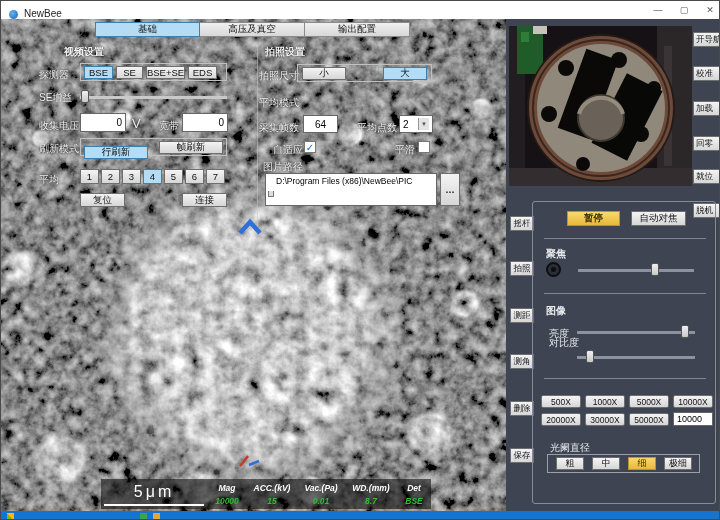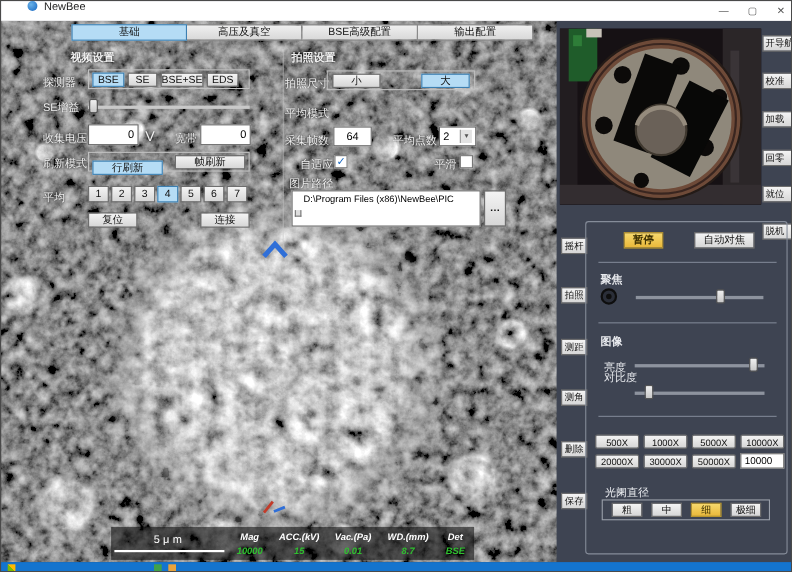--- a/index.html
+++ b/index.html
@@ -1,32 +1,32 @@
 <!DOCTYPE html>
 <html><head>
 <meta charset="utf-8">
 <style>
   * { margin:0; padding:0; box-sizing:border-box; }
   html,body { width:720px; height:520px; overflow:hidden; }
   body { font-family:"Liberation Sans","DejaVu Sans",sans-serif; }
   #app { position:relative; width:720px; height:520px; background:#3e4452; border:1px solid #4a4a4a; overflow:hidden; }
 
   
-  .titlebar { position:absolute; left:0; top:0; width:720px; height:18px; background:#ffffff; display:flex; align-items:flex-start; padding-left:24px; z-index:50; }
+  .titlebar { position:absolute; left:0; top:0; width:720px; height:18px; background:#ffffff; display:flex; align-items:flex-end; padding-left:8px; z-index:50; }
   .app-dot { width:9px; height:9px; border-radius:50%; background:radial-gradient(circle at 35% 35%, #6ab2e8, #1565c0); margin-right:6px; }
   .title-text { font-size:10px; color:#222; }
   .win-controls { position:absolute; right:4px; top:0; height:18px; display:flex; align-items:center; gap:12px; }
   .win-btn { font-size:9px; color:#555; width:14px; text-align:center; cursor:default; }
 
   
   .sem-area { position:absolute; left:0; top:18px; width:506px; height:492px; background:#303030; overflow:hidden; }
   .sem-svg { position:absolute; left:0; top:0; }
 
   
-  .tabbar { position:absolute; left:22px; top:3px; display:flex; z-index:10;padding-left:42px; }
+  .tabbar { position:absolute; left:52px; top:3px; display:flex; z-index:10;padding-left:42px; }
   .tab { width:105px; height:15px; background:linear-gradient(#f0f0f0,#d8d8d8); border:1px solid #8a8a8a; border-left-width:0; font-size:9.5px; color:#111; display:flex; align-items:center; justify-content:center; }
   .tab:first-child { border-left-width:1px; }
   .tab.sel { background:#b5dcf5; border-color:#3c7fb1; }
 
   
   .lbl { position:absolute; color:#f2f2f2; font-size:10px; white-space:nowrap; text-shadow:0 0 2px #000; }
   .hdr { font-weight:bold; }
   .vdiv { position:absolute; width:1px; background:rgba(200,200,200,0.55); }
   .grp { position:absolute; border:1px solid #c0c0c0; display:flex; align-items:center; }
   .btn { background:linear-gradient(#f4f4f4,#d6d6d6); border:1px solid #6e6e6e; color:#111; font-size:9.5px; display:flex; align-items:center; justify-content:center; cursor:default; }
@@ -36,21 +36,21 @@
   .num { text-align:right; }
   .slider { position:absolute; }
   .track { position:absolute; left:0; right:0; top:50%; height:3px; margin-top:-1px; background:#c9c9c9; }
   .thumb { position:absolute; top:50%; width:8px; height:13px; margin-top:-7px; background:linear-gradient(#f0f0f0,#c8c8c8); border:1px solid #555; border-radius:2px; }
   .dark .track { background:#8d939e; }
   .cb { position:absolute; width:12px; height:12px; background:#fff; border:1px solid #777; font-size:10px; line-height:11px; text-align:center; color:#1565c0; font-weight:bold; }
 
   
   .statusbar { position:absolute; left:100px; top:460px; width:330px; height:30px; background:rgba(0,0,0,0.55); display:flex; align-items:stretch; z-index:8; }
   .scaleblock { width:118px; display:flex; flex-direction:column; align-items:center; justify-content:center; }
-  .scaletext { color:#fff; font-size:10px; letter-spacing:3px; }
+  .scaletext { color:#fff; font-size:16px; letter-spacing:3px; }
   .scaleline { width:100px; height:2px; background:#fff; margin-top:3px; }
   .stat-col { flex:1; display:flex; flex-direction:column; align-items:center; justify-content:center; }
   .stat-h { color:#fff; font-size:8.5px; font-weight:bold; font-style:italic; }
   .stat-v { font-size:8.5px; font-weight:bold; font-style:italic; margin-top:3px; }
 
   
   .rpanel { position:absolute; left:505px; top:18px; width:215px; height:492px; background:#3e4452; overflow:hidden; }
   .camera { position:absolute; left:3px; top:7px; width:183px; height:160px; background:#141114; }
   .edge-btn { position:absolute; left:187px; width:34px; height:15px; font-size:8.5px; overflow:hidden; padding-left:2px; justify-content:flex-start; }
   .side-btn { position:absolute; left:4px; width:24px; height:15px; font-size:8.5px; }
@@ -125,21 +125,20 @@
       <path d="M3 15 L13 4 L23 15" stroke="#2f6fd8" stroke-width="4.5" fill="none"></path>
     </svg>
     <svg class="marker" style="left:236px; top:434px;" width="26" height="16">
       <path d="M3 13 L11 3" stroke="#c23b2a" stroke-width="2.5" fill="none"></path>
       <path d="M12 12 L22 8" stroke="#2f6fd8" stroke-width="2.5" fill="none"></path>
     </svg>
 
     <div class="tabbar">
       <div class="tab sel">基础</div>
       <div class="tab">高压及真空</div>
-      <div class="tab">BSE高级配置</div>
       <div class="tab">输出配置</div>
     </div>
 
     <div class="vdiv" style="left:256px; top:26px; height:180px;"></div>
 
     <div class="lbl hdr" style="left:63px; top:26px;">视频设置</div>
 
     <div class="lbl" style="left:38px; top:49px;">探测器</div>
     <div class="grp" style="left:79px; top:44px; width:147px; height:18px; gap:3px; padding:0 3px;">
       <div class="btn sel" style="width:29px; height:13px;">BSE</div>
@@ -271,21 +270,21 @@
 
     <div class="btn side-btn" style="top:197px;">摇杆</div>
     <div class="btn side-btn" style="top:242px;">拍照</div>
     <div class="btn side-btn" style="top:289px;">测距</div>
     <div class="btn side-btn" style="top:335px;">测角</div>
     <div class="btn side-btn" style="top:382px;">删除</div>
     <div class="btn side-btn" style="top:429px;">保存</div>
 
     <div class="rgroup"></div>
 
-    <div class="btn gold" style="position:absolute; left:61px; top:192px; width:36px; height:15px; font-weight:bold;text-align:center;">暂停</div>
+    <div class="btn gold" style="position:absolute; left:61px; top:192px; width:53px; height:15px; font-weight:bold;text-align:center;">暂停</div>
     <div class="btn" style="position:absolute; left:125px; top:192px; width:55px; height:15px;">自动对焦</div>
 
     <div class="hline" style="left:38px; top:219px; width:162px;"></div>
 
     <div class="rlbl" style="left:40px; top:228px;">聚焦</div>
     <div class="rec-ic" style="left:40px; top:243px;"></div>
     <div class="slider dark" style="left:72px; top:244px; width:116px; height:14px;">
       <div class="track"></div>
       <div class="thumb" style="left:73px;"></div>
     </div>

